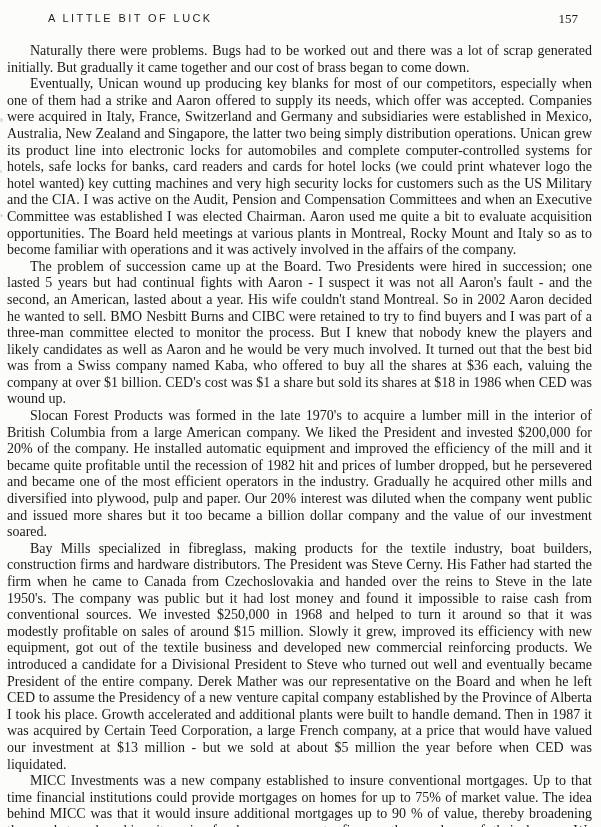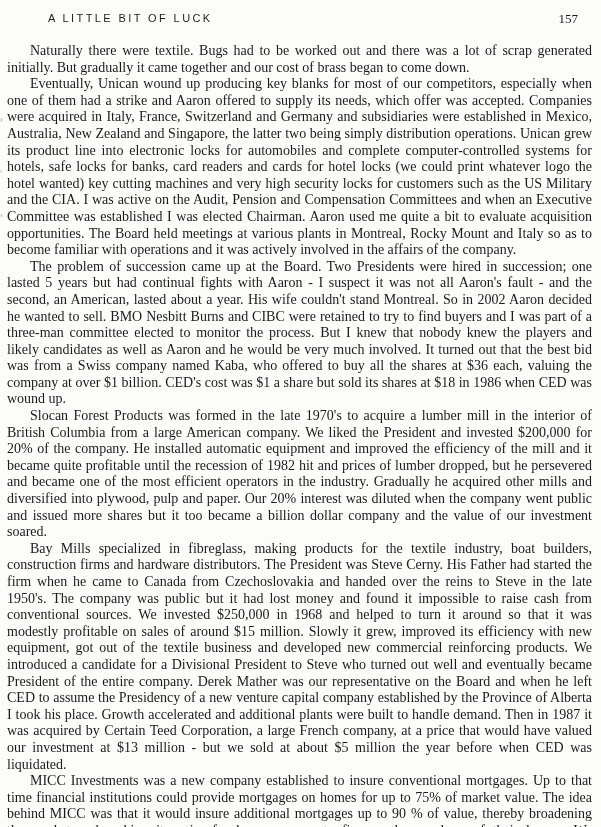--- a/index.html
+++ b/index.html
@@ -68,21 +68,21 @@
 </head>
 <body>
 
 <div class="page">
 
   <div class="running-head">A LITTLE BIT OF LUCK</div>
 
   <div class="page-number">157</div>
 
   <div class="body-text">
-    <p>Naturally there were textile. Bugs had to be worked out and there was a lot of scrap generated initially. But gradually it came together and our cost of brass began to come down.</p>
+    <p>Naturally there were problems. Bugs had to be worked out and there was a lot of scrap generated initially. But gradually it came together and our cost of brass began to come down.</p>
     <p>Eventually, Unican wound up producing key blanks for most of our competitors, especially when one of them had a strike and Aaron offered to supply its needs, which offer was accepted. Companies were acquired in Italy, France, Switzerland and Germany and subsidiaries were established in Mexico, Australia, New Zealand and Singapore, the latter two being simply distribution operations. Unican grew its product line into electronic locks for automobiles and complete computer-controlled systems for hotels, safe locks for banks, card readers and cards for hotel locks (we could print whatever logo the hotel wanted) key cutting machines and very high security locks for customers such as the US Military and the CIA. I was active on the Audit, Pension and Compensation Committees and when an Executive Committee was established I was elected Chairman. Aaron used me quite a bit to evaluate acquisition opportunities. The Board held meetings at various plants in Montreal, Rocky Mount and Italy so as to become familiar with operations and it was actively involved in the affairs of the company.</p>
     <p>The problem of succession came up at the Board. Two Presidents were hired in succession; one lasted 5 years but had continual fights with Aaron - I suspect it was not all Aaron's fault - and the second, an American, lasted about a year. His wife couldn't stand Montreal. So in 2002 Aaron decided he wanted to sell. BMO Nesbitt Burns and CIBC were retained to try to find buyers and I was part of a three-man committee elected to monitor the process. But I knew that nobody knew the players and likely candidates as well as Aaron and he would be very much involved. It turned out that the best bid was from a Swiss company named Kaba, who offered to buy all the shares at $36 each, valuing the company at over $1 billion. CED's cost was $1 a share but sold its shares at $18 in 1986 when CED was wound up.</p>
     <p>Slocan Forest Products was formed in the late 1970's to acquire a lumber mill in the interior of British Columbia from a large American company. We liked the President and invested $200,000 for 20% of the company. He installed automatic equipment and improved the efficiency of the mill and it became quite profitable until the recession of 1982 hit and prices of lumber dropped, but he persevered and became one of the most efficient operators in the industry. Gradually he acquired other mills and diversified into plywood, pulp and paper. Our 20% interest was diluted when the company went public and issued more shares but it too became a billion dollar company and the value of our investment soared.</p>
     <p>Bay Mills specialized in fibreglass, making products for the textile industry, boat builders, construction firms and hardware distributors. The President was Steve Cerny. His Father had started the firm when he came to Canada from Czechoslovakia and handed over the reins to Steve in the late 1950's. The company was public but it had lost money and found it impossible to raise cash from conventional sources. We invested $250,000 in 1968 and helped to turn it around so that it was modestly profitable on sales of around $15 million. Slowly it grew, improved its efficiency with new equipment, got out of the textile business and developed new commercial reinforcing products. We introduced a candidate for a Divisional President to Steve who turned out well and eventually became President of the entire company. Derek Mather was our representative on the Board and when he left CED to assume the Presidency of a new venture capital company established by the Province of Alberta I took his place. Growth accelerated and additional plants were built to handle demand. Then in 1987 it was acquired by Certain Teed Corporation, a large French company, at a price that would have valued our investment at $13 million - but we sold at about $5 million the year before when CED was liquidated.</p>
     <p>MICC Investments was a new company established to insure conventional mortgages. Up to that time financial institutions could provide mortgages on homes for up to 75% of market value. The idea behind MICC was that it would insure additional mortgages up to 90 % of value, thereby broadening the market and making it easier for home owners to finance the purchase of their homes. We participated in</p>
   </div>
 
   <div class="scan-speck speck-1"></div>
   <div class="scan-speck speck-2"></div>
   <div class="scan-speck speck-3"></div>

